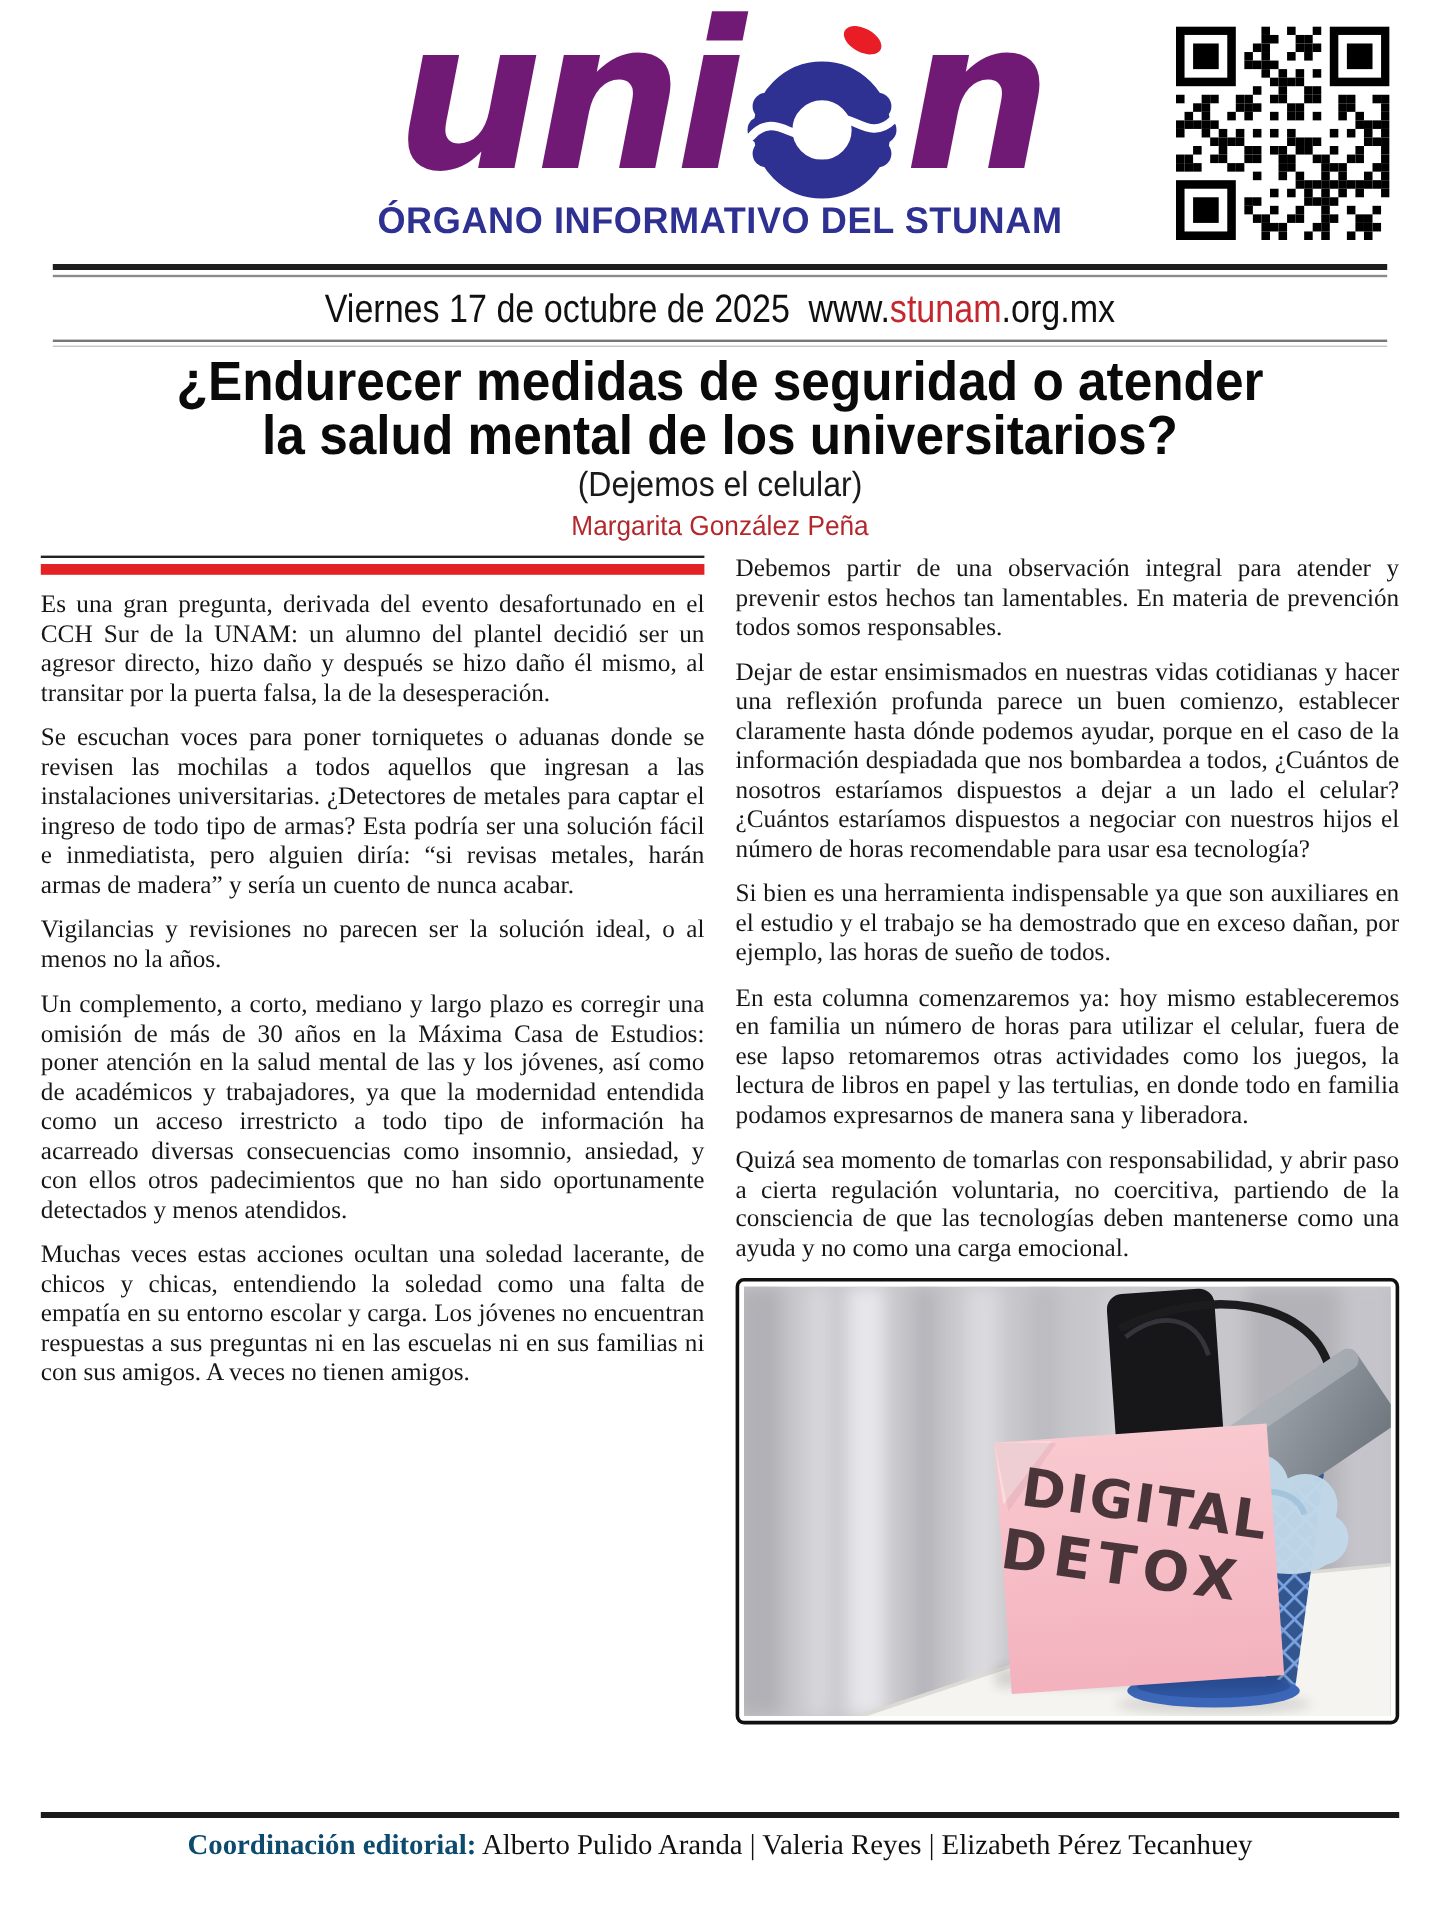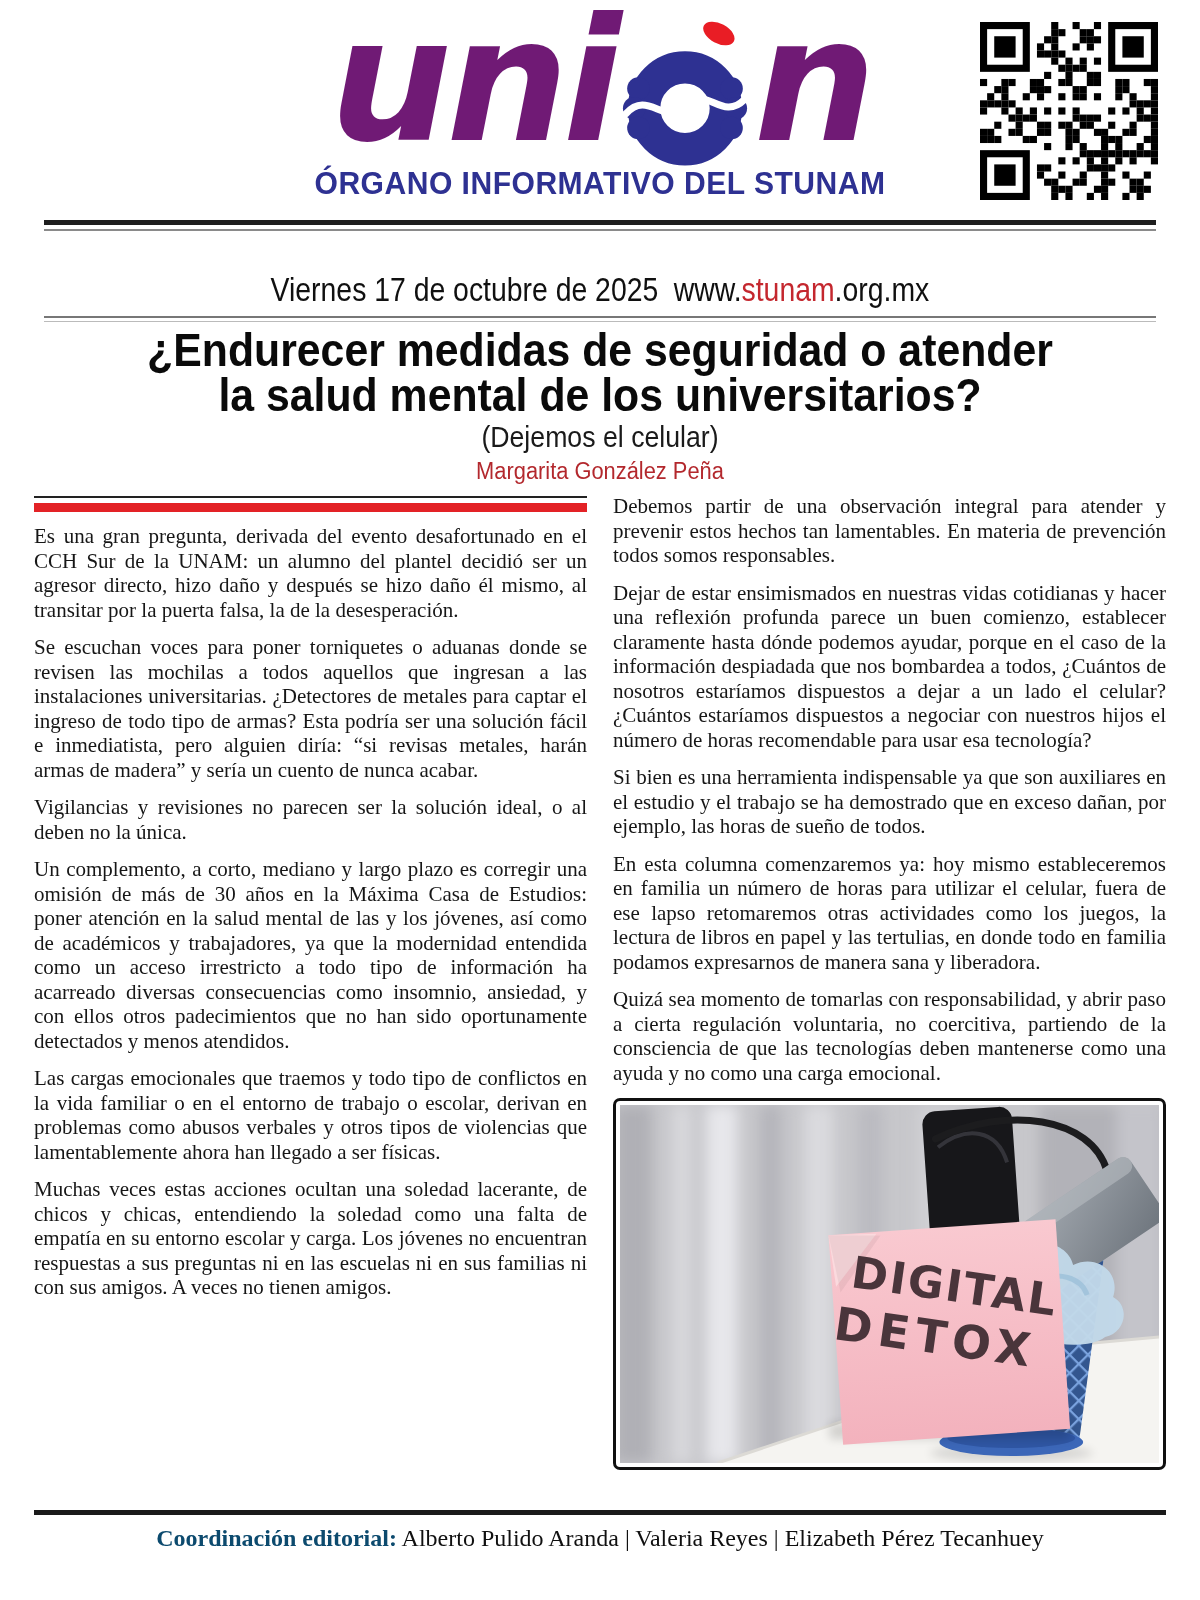--- a/index.html
+++ b/index.html
@@ -20,21 +20,21 @@
   .tagline{
     text-align:center;font-family:"Liberation Sans",sans-serif;font-weight:bold;
     font-size:31px;color:#2e3192;letter-spacing:.5px;margin-top:0;
     transform:scaleX(.97);transform-origin:center;
   }
   .qr{position:absolute;top:14px;right:8px;width:178px;height:178px;}
   
   .rule-a{margin:4px 10px 0;height:4px;border-top:5px solid #1e1e1e;border-bottom:2px solid #8a8a8a;}
   .rule-b{margin:5px 10px 0;height:3px;border-top:2px solid #777;border-bottom:1px solid #bbb;}
   
-  .dateline{text-align:center;padding:7px 0 2px;font-family:"Liberation Sans",sans-serif;font-size:33px;color:#101010;margin-top:33px;}
+  .dateline{text-align:center;padding:7px 0 2px;font-family:"Liberation Sans",sans-serif;font-size:33px;color:#101010;}
   .dateline .inner{display:inline-block;transform:scaleX(.86);transform-origin:center;}
   .url{margin-left:18px;text-decoration:none;color:#101010;}
   .url .red{color:#c4272e;}
   
   .headline{
     margin-top:6px;text-align:center;font-family:"Liberation Sans",sans-serif;
     font-weight:bold;font-size:46px;line-height:45px;color:#0a0a0a;
     transform:scaleX(.93);transform-origin:center;
   }
   .subtitle{
@@ -312,23 +312,22 @@
 
   <main class="cols">
     <div class="col">
       <div class="article-sep">
         <div class="sep-thin"></div>
         <div class="sep-red"></div>
       </div>
       <div>
           <p>Es una gran pregunta, derivada del evento desafortunado en el CCH Sur de la UNAM: un alumno del plantel decidió ser un agresor directo, hizo daño y después se hizo daño él mismo, al transitar por la puerta falsa, la de la desesperación.</p>
           <p>Se escuchan voces para poner torniquetes o aduanas donde se revisen las mochilas a todos aquellos que ingresan a las instalaciones universitarias. ¿Detectores de metales para captar el ingreso de todo tipo de armas? Esta podría ser una solución fácil e inmediatista, pero alguien diría: “si revisas metales, harán armas de madera” y sería un cuento de nunca acabar.</p>
-          <p>Vigilancias y revisiones no parecen ser la solución ideal, o al deben no la única.</p>
+          <p>Vigilancias y revisiones no parecen ser la solución ideal, o al menos no la años.</p>
           <p>Un complemento, a corto, mediano y largo plazo es corregir una omisión de más de 30 años en la Máxima Casa de Estudios: poner atención en la salud mental de las y los jóvenes, así como de académicos y trabajadores, ya que la modernidad entendida como un acceso irrestricto a todo tipo de información ha acarreado diversas consecuencias como insomnio, ansiedad, y con ellos otros padecimientos que no han sido oportunamente detectados y menos atendidos.</p>
-          <p>Las cargas emocionales que traemos y todo tipo de conflictos en la vida familiar o en el entorno de trabajo o escolar, derivan en problemas como abusos verbales y otros tipos de violencias que lamentablemente ahora han llegado a ser físicas.</p>
           <p>Muchas veces estas acciones ocultan una soledad lacerante, de chicos y chicas, entendiendo la soledad como una falta de empatía en su entorno escolar y carga. Los jóvenes no encuentran respuestas a sus preguntas ni en las escuelas ni en sus familias ni con sus amigos. A veces no tienen amigos.</p>
         </div>
     </div>
 
     <div class="col">
       <div>
           <p>Debemos partir de una observación integral para atender y prevenir estos hechos tan lamentables. En materia de prevención todos somos responsables.</p>
           <p>Dejar de estar ensimismados en nuestras vidas cotidianas y hacer una reflexión profunda parece un buen comienzo, establecer claramente hasta dónde podemos ayudar, porque en el caso de la información despiadada que nos bombardea a todos, ¿Cuántos de nosotros estaríamos dispuestos a dejar a un lado el celular? ¿Cuántos estaríamos dispuestos a negociar con nuestros hijos el número de horas recomendable para usar esa tecnología?</p>
           <p>Si bien es una herramienta indispensable ya que son auxiliares en el estudio y el trabajo se ha demostrado que en exceso dañan, por ejemplo, las horas de sueño de todos.</p>
           <p>En esta columna comenzaremos ya: hoy mismo estableceremos en familia un número de horas para utilizar el celular, fuera de ese lapso retomaremos otras actividades como los juegos, la lectura de libros en papel y las tertulias, en donde todo en familia podamos expresarnos de manera sana y liberadora.</p>

